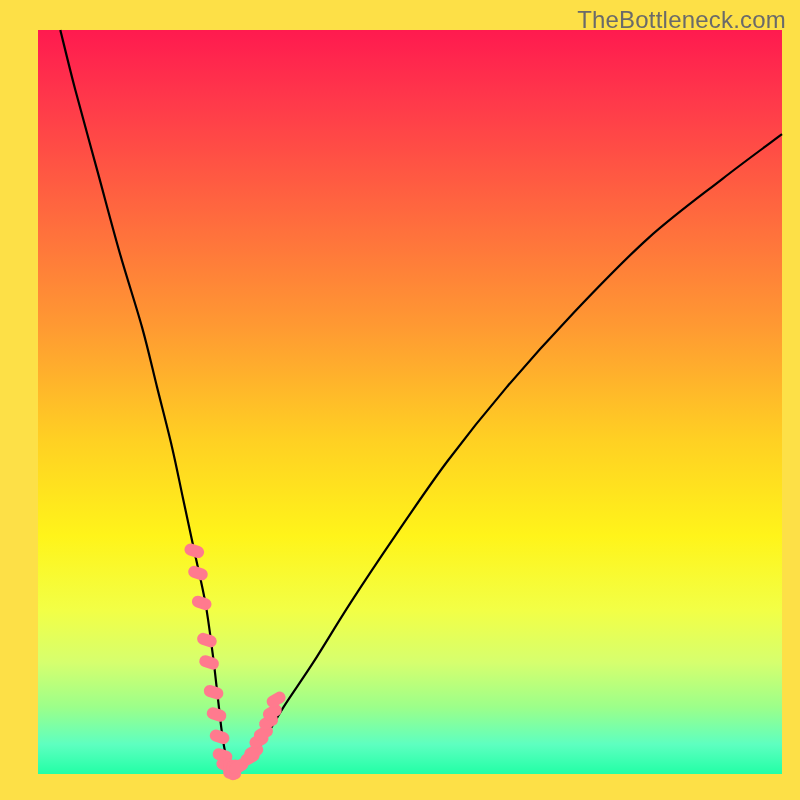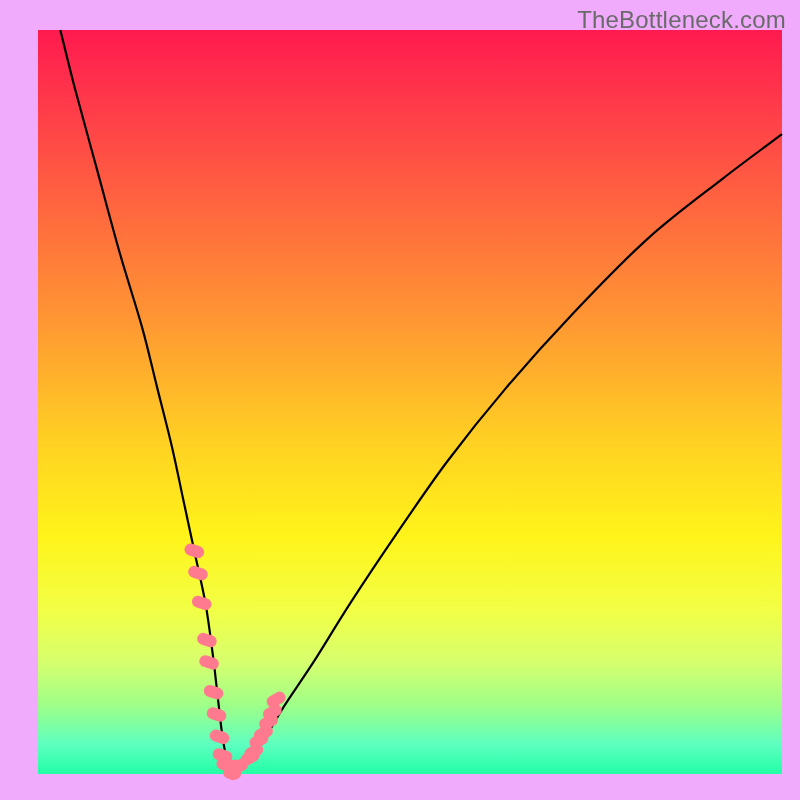--- a/index.html
+++ b/index.html
@@ -10,21 +10,21 @@
     background: #000;
     overflow: hidden;
     font-family: Arial, Helvetica, sans-serif;
   }
   .frame {
     position: absolute;
     left: 0;
     top: 0;
     width: 800px;
     height: 800px;
-    background: #f0abfc;
+    background: #fde047;
   }
   .plot-area {
     position: absolute;
     left: 38px;
     top: 30px;
     width: 744px;
     height: 744px;
     background: linear-gradient(to bottom,
       #ff1a4f 0%,
       #ff3a4a 10%,

